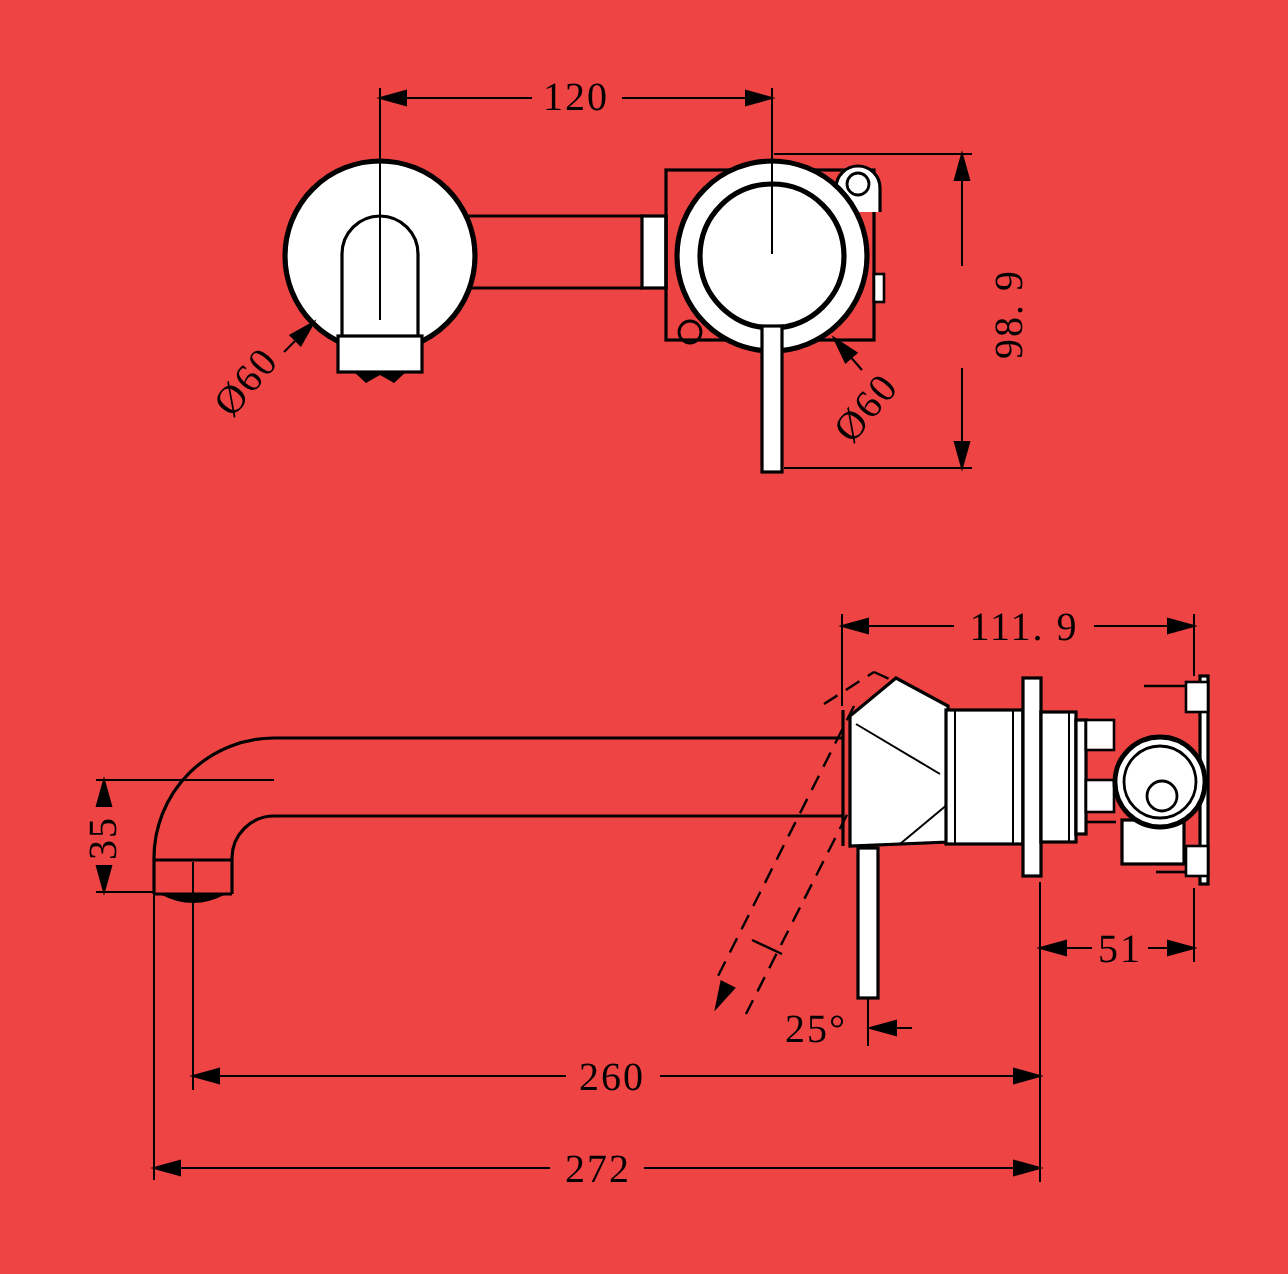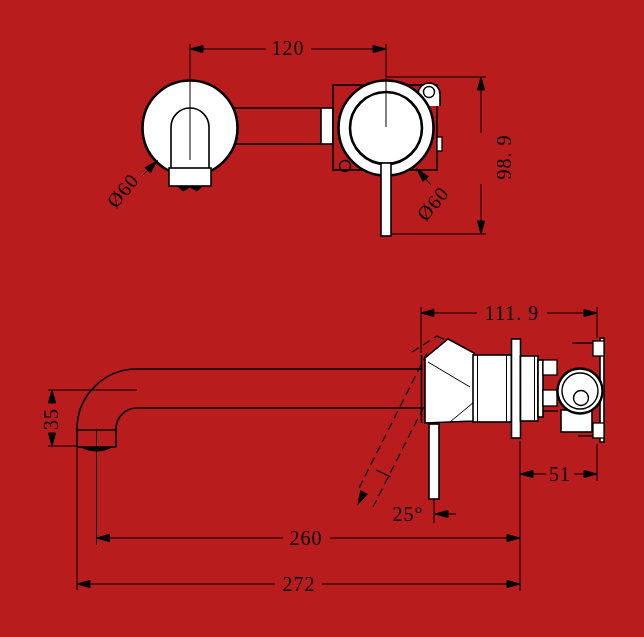--- a/index.html
+++ b/index.html
@@ -1,16 +1,16 @@
 <!DOCTYPE html>
 <html><head>
 <meta charset="utf-8">
 <style>
   html,body{margin:0;padding:0;background:#ffffff;}
-  .stage{position:relative;width:644px;height:637px;background:#b91c1c;overflow:hidden;}
+  .stage{position:relative;width:644px;height:637px;background:#ef4444;overflow:hidden;}
   svg{display:block;}
   .dimtext{font-family:"Liberation Serif","DejaVu Serif",serif;font-size:20px;fill:#000;letter-spacing:1px;}
 </style>
 </head>
 <body>
 
 <div class="stage">
 <svg width="644" height="637" viewBox="0 0 644 637" xmlns="http://www.w3.org/2000/svg">
   <defs>
     <path id="arw" d="M0,0 L-13,-3.6 L-13,3.6 Z" fill="#000"></path>

